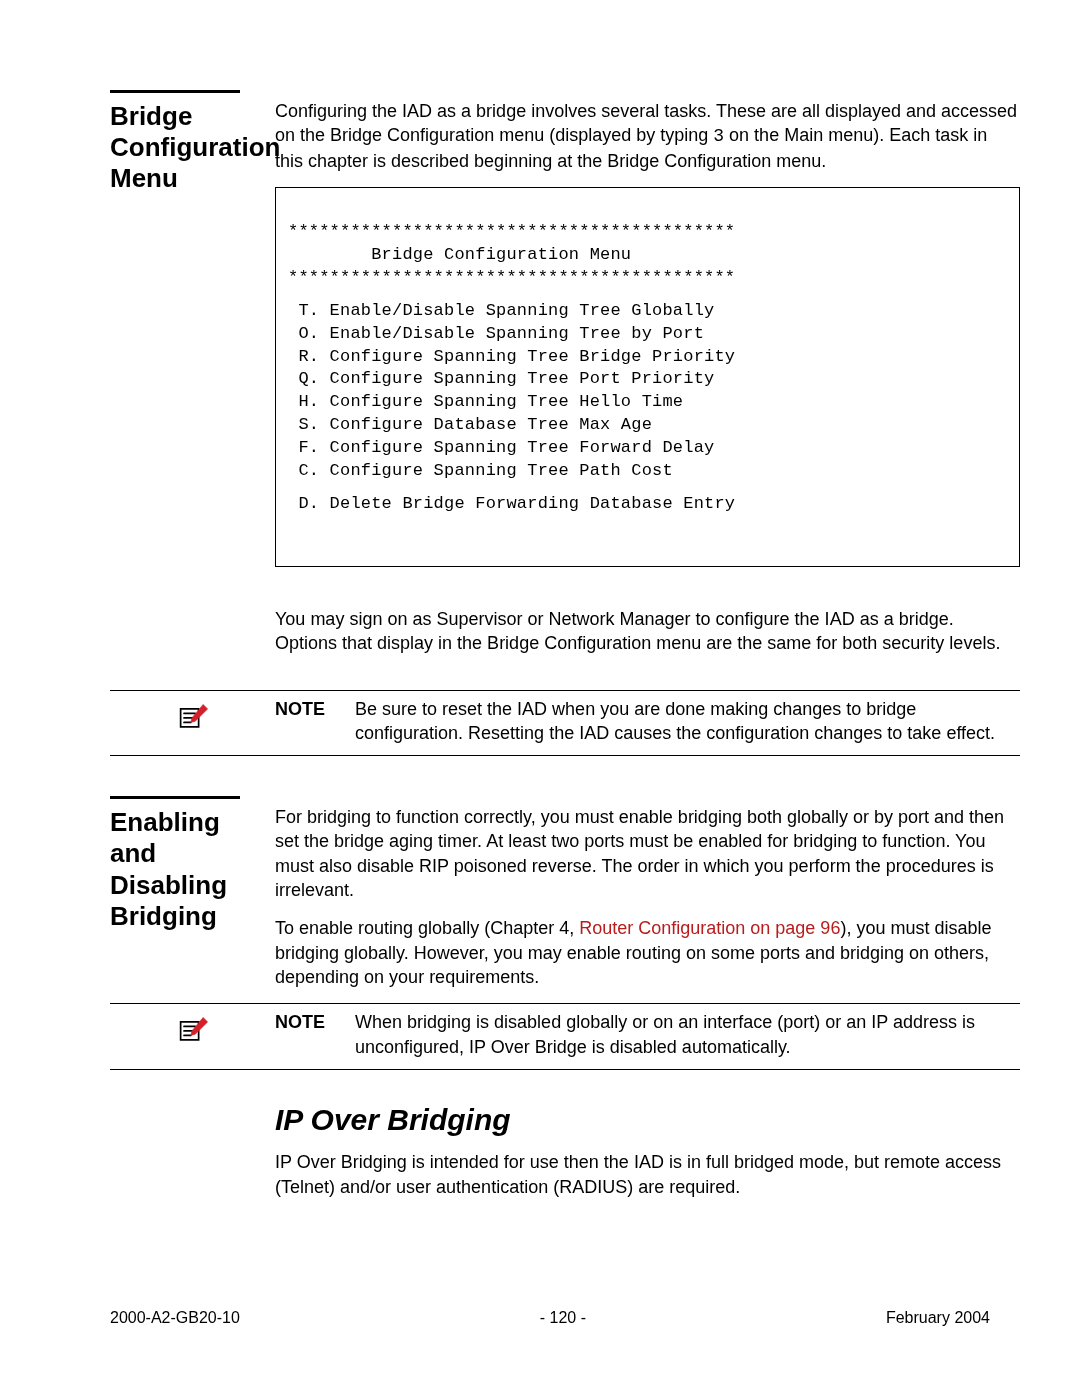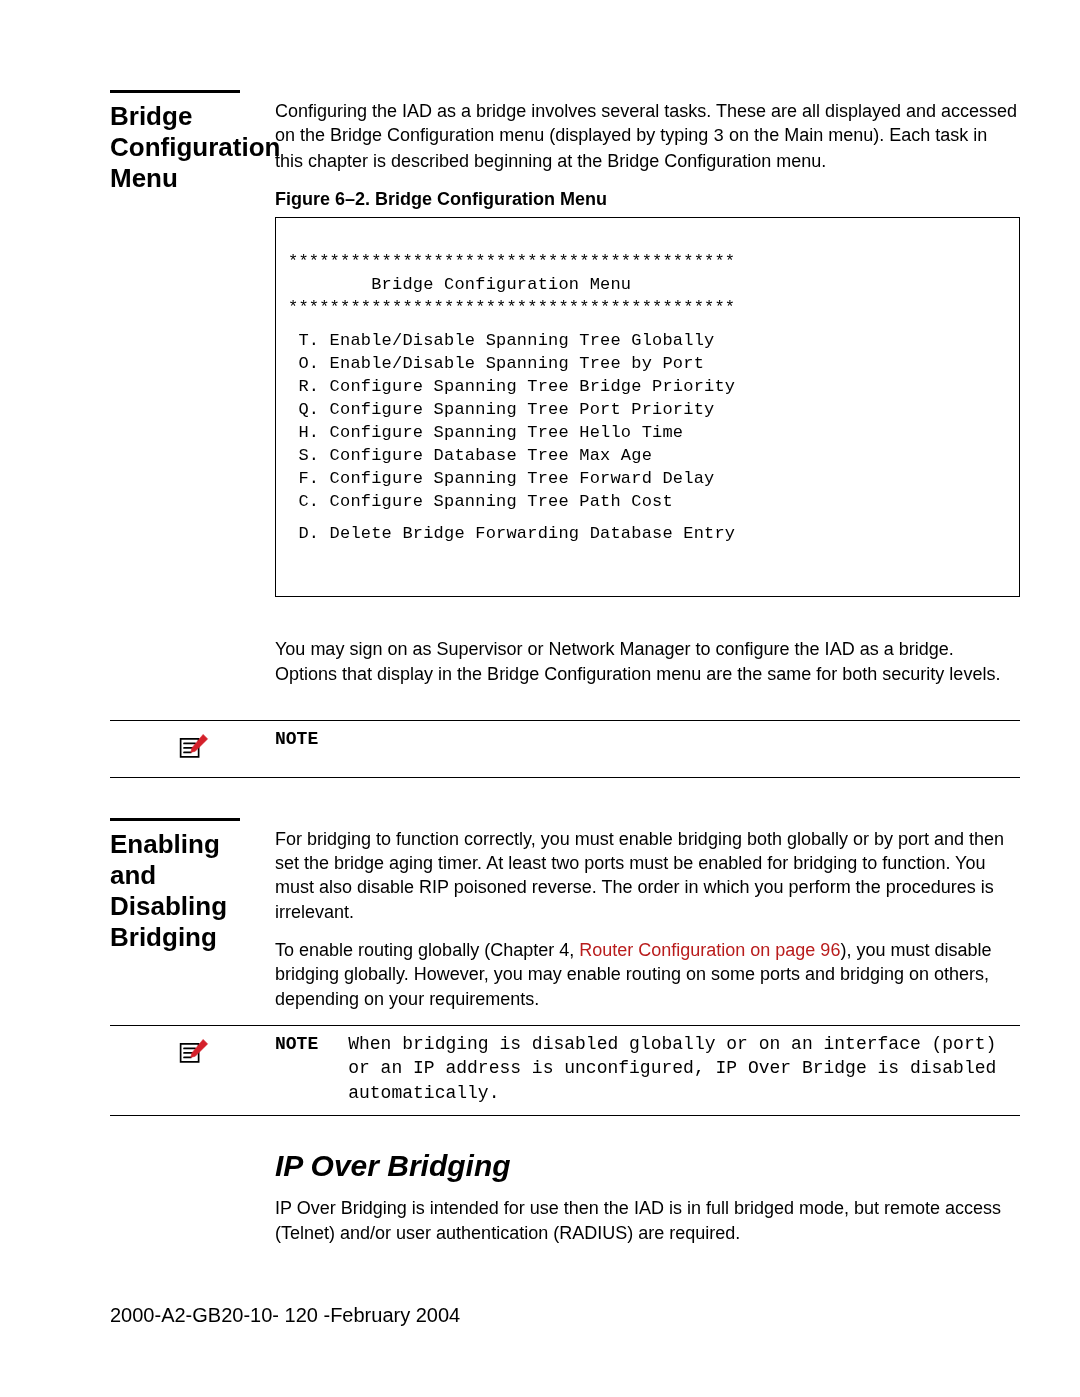--- a/index.html
+++ b/index.html
@@ -60,21 +60,20 @@
     line-height: 1.35;
     white-space: pre;
     letter-spacing: 0.2px;
     overflow: hidden;
   }
   .term-block {
     margin-bottom: 10px;
   }
   .note-wrap {
     margin-top: 20px;
-    font-family: Liberation Mono, monospace;
   }
   .note-line {
     border-top: 1.5px solid #000;
     width: 100%;
   }
   .note-row {
     display: flex;
     align-items: flex-start;
     padding: 6px 0 10px 0;
   }
@@ -114,44 +113,43 @@
     color: #b91c1c;
   }
   .mono {
     font-family: "Courier New", Courier, monospace;
   }
   .footer {
     position: absolute;
     left: 110px;
     right: 90px;
     bottom: 70px;
-    font-size: 20px;
-    display: flex;
-    justify-content: flex-start;
+    font-size: 16px;
+    display: flex;
+    justify-content: space-between;
   }
   svg.note-icon {
     width: 36px;
     height: 36px;
   }
 </style>
 </head>
 <body>
 
 <div class="page">
 
   <div class="two-col">
     <div class="side">
       <div class="side-rule"></div>
       <div class="side-heading">Bridge Configuration Menu</div>
     </div>
     <div class="main">
       <div class="para">
         <span>Configuring the IAD as a bridge involves several tasks. These are all displayed and accessed on the Bridge Configuration menu (displayed by typing </span><span class="mono">3</span><span> on the Main menu). Each task in this chapter is described beginning at the Bridge Configuration menu.</span>
       </div>
-      <div class="fig-caption">Figure 6–2.  Bridge Configuration Menu</div>
       <div class="term">
 <div class="term-block"><span>*******************************************</span>
 <span>        Bridge Configuration Menu</span>
 <span>*******************************************</span></div><div class="term-block"><span> T. Enable/Disable Spanning Tree Globally</span>
 <span> O. Enable/Disable Spanning Tree by Port</span>
 <span> R. Configure Spanning Tree Bridge Priority</span>
 <span> Q. Configure Spanning Tree Port Priority</span>
 <span> H. Configure Spanning Tree Hello Time</span>
 <span> S. Configure Database Tree Max Age</span>
 <span> F. Configure Spanning Tree Forward Delay</span>
@@ -166,20 +164,21 @@
     <div class="note-row">
       <div class="note-icon-cell">
         <svg class="note-icon" viewBox="0 0 64 64">
           <path d="M10 14 L42 14 L42 46 L10 46 Z" fill="none" stroke="#000" stroke-width="3"></path>
           <path d="M16 22 L36 22 M16 30 L36 30 M16 38 L28 38" stroke="#000" stroke-width="3" stroke-linecap="round"></path>
           <path d="M50 6 L58 14 L36 36 L28 38 L30 30 Z" fill="#d4202a" stroke="#d4202a" stroke-width="1"></path>
         </svg>
       </div>
       <div class="note-body-cell">
         <div class="note-label">NOTE</div>
+        <div class="note-text">Be sure to reset the IAD when you are done making changes to bridge configuration. Resetting the IAD causes the configuration changes to take effect.</div>
       </div>
     </div>
     <div class="note-line"></div>
   </div>
 
   <div class="section-gap"></div>
 
   <div class="two-col">
     <div class="side">
       <div class="side-rule"></div>

